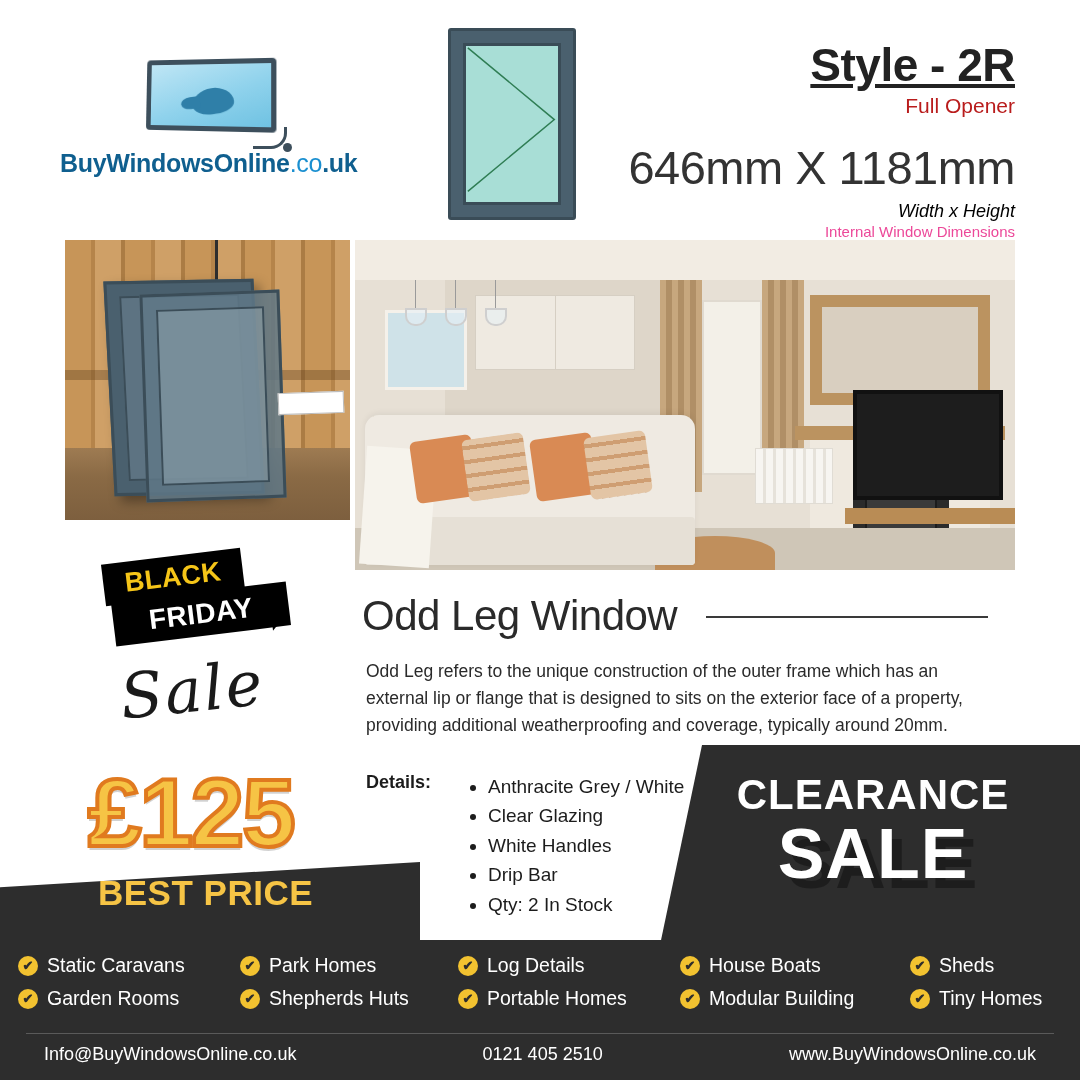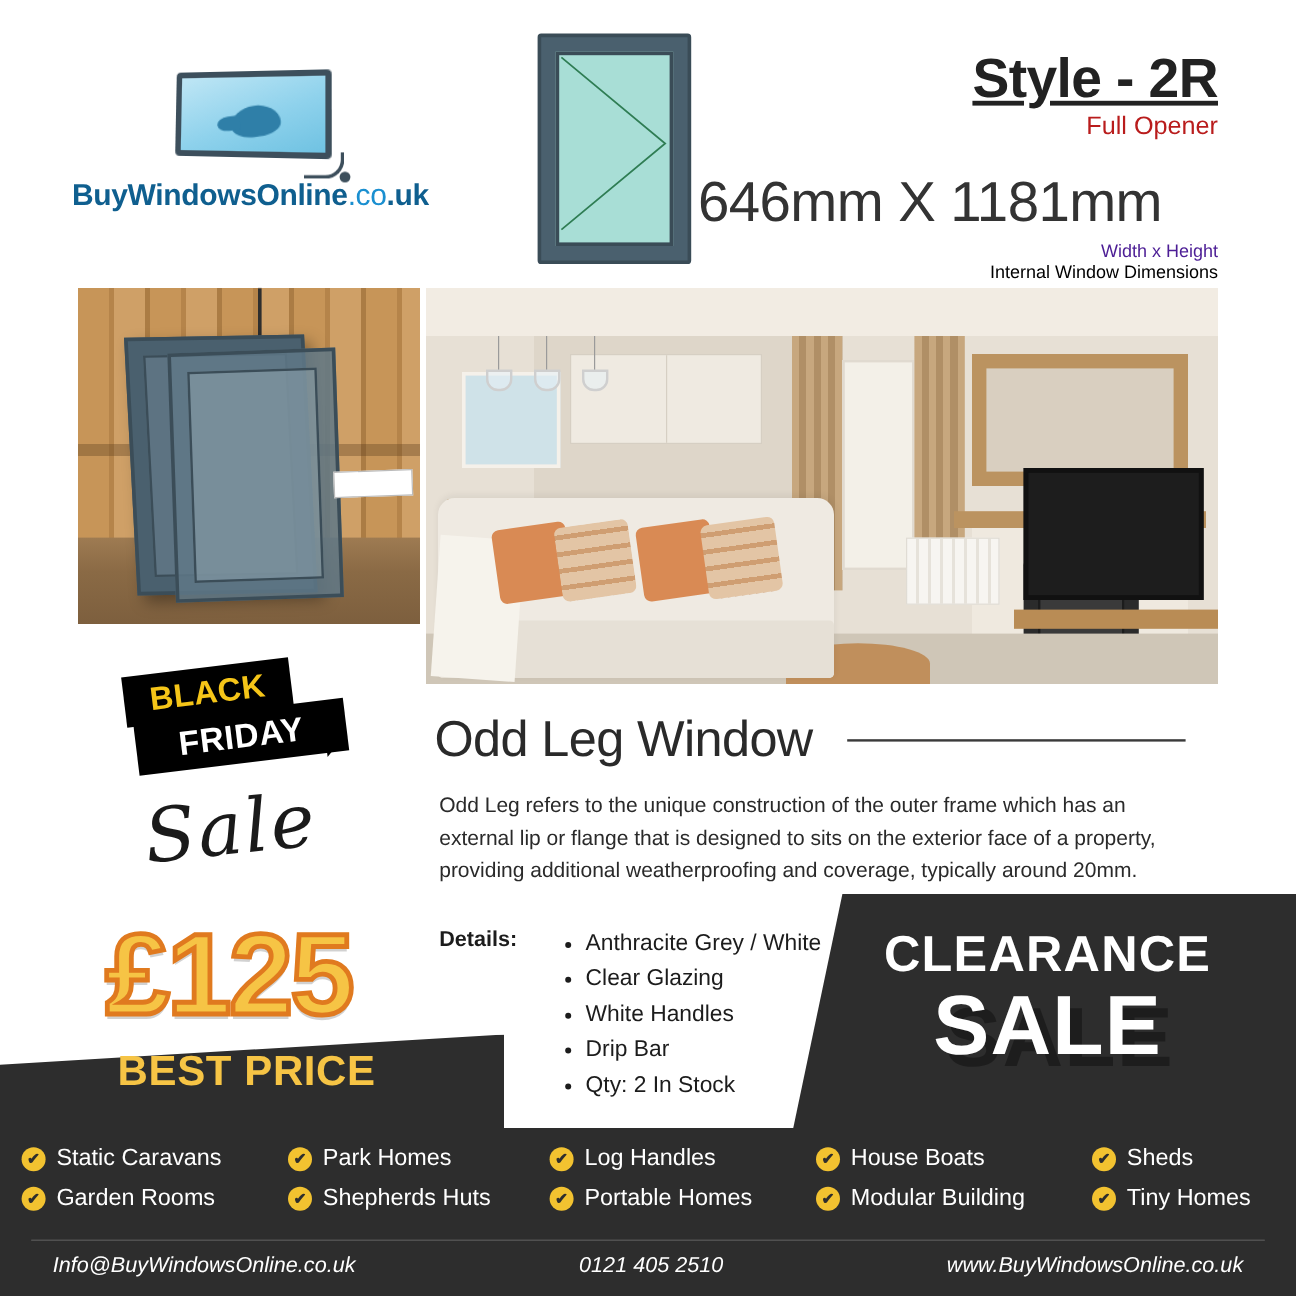--- a/index.html
+++ b/index.html
@@ -50,23 +50,23 @@
   .diagram-glass {
     width: 100%; height: 100%;
     background: #a8ded6; border: 3px solid #3a4c57; position: relative;
   }
   .diagram-glass svg { position:absolute; inset:0; }
 
   
   .title-block { position: absolute; right: 65px; top: 38px; text-align: right; width: 480px; }
   .style-title { font-size: 46px; font-weight: 700; color:#222; letter-spacing: -0.5px; text-decoration: underline; }
   .style-sub { font-size: 21px; color:#b91c1c; margin-top: 2px; }
-  .dims { font-size: 47px; color:#333; margin-top: 22px; letter-spacing: -0.5px; text-align: center; }
-  .dims-note1 { font-size: 15px; color:#4c1d95; margin-top: 6px; }
-  .dims-note2 { font-size: 15px; color:#000000; margin-top: 1px; }
+  .dims { font-size: 47px; color:#333; margin-top: 22px; letter-spacing: -0.5px; }
+  .dims-note1 { font-size: 18px; color:#000000; margin-top: 6px; font-style: italic; }
+  .dims-note2 { font-size: 15px; color:#ec4899; margin-top: 1px; }
 
   
   .photo-left {
     position: absolute; left: 65px; top: 240px; width: 285px; height: 280px;
     overflow: hidden; background:#c08b51;
   }
   .fence { position:absolute; inset:0;
     background: repeating-linear-gradient(90deg,#c79558 0px,#c79558 26px,#b5844a 26px,#b5844a 30px,#cfa067 30px,#cfa067 56px,#ab7c44 56px,#ab7c44 60px);
   }
   .fence:after { content:""; position:absolute; left:0; right:0; top:130px; height:10px; background:rgba(90,60,30,.35); }
@@ -197,21 +197,21 @@
   .cat-grid {
     position:absolute; left: 18px; top: 14px; width: 1044px;
     display:grid; grid-template-columns: 222px 218px 222px 230px 150px; row-gap: 10px;
   }
   .cat { display:flex; align-items:center; gap: 9px; color:#fff; font-size: 19.5px; }
   .tick {
     width: 20px; height: 20px; border-radius:50%; background:#f2c230; color:#2d2d2d;
     font-size: 13px; font-weight:800; display:flex; align-items:center; justify-content:center; flex: 0 0 20px;
   }
   .footer-rule { position:absolute; left: 26px; right: 26px; top: 93px; height:1px; background:#5a5a5a; }
-  .contact { position:absolute; left: 0; right: 0; top: 104px; display:flex; justify-content:space-between; padding: 0 44px; font-style: italic; }
+  .contact { position:absolute; left: 0; right: 0; top: 104px; display:flex; justify-content:space-between; padding: 0 44px; }
   .contact span { color:#fff; font-size: 18px; }
 </style>
 </head>
 <body>
 
 <div class="page">
 
   <div class="logo-block">
     <div class="logo-mark">
       <div class="logo-screen">
@@ -329,21 +329,21 @@
       <div class="cat">
           <span class="tick">✔</span>
           <span>Static Caravans</span>
         </div>
       <div class="cat">
           <span class="tick">✔</span>
           <span>Park Homes</span>
         </div>
       <div class="cat">
           <span class="tick">✔</span>
-          <span>Log Handles</span>
+          <span>Log Details</span>
         </div>
       <div class="cat">
           <span class="tick">✔</span>
           <span>House Boats</span>
         </div>
       <div class="cat">
           <span class="tick">✔</span>
           <span>Sheds</span>
         </div>
       <div class="cat">

